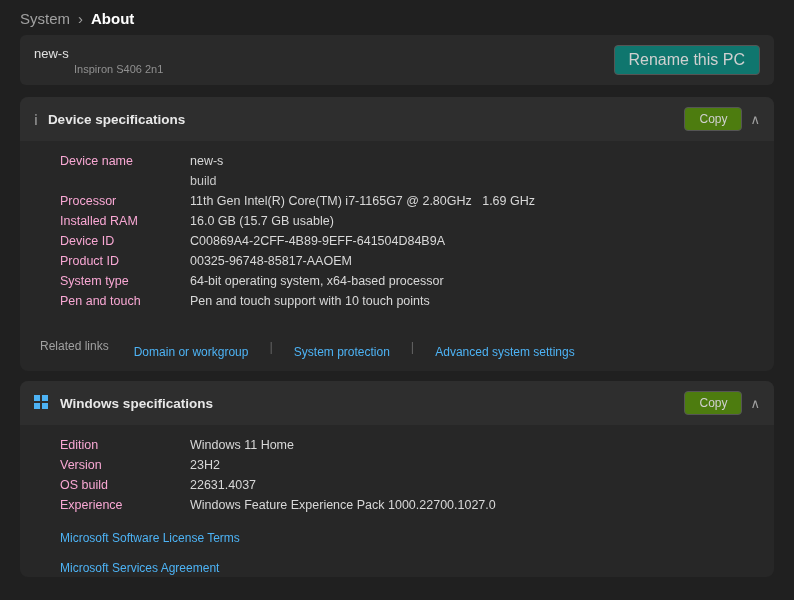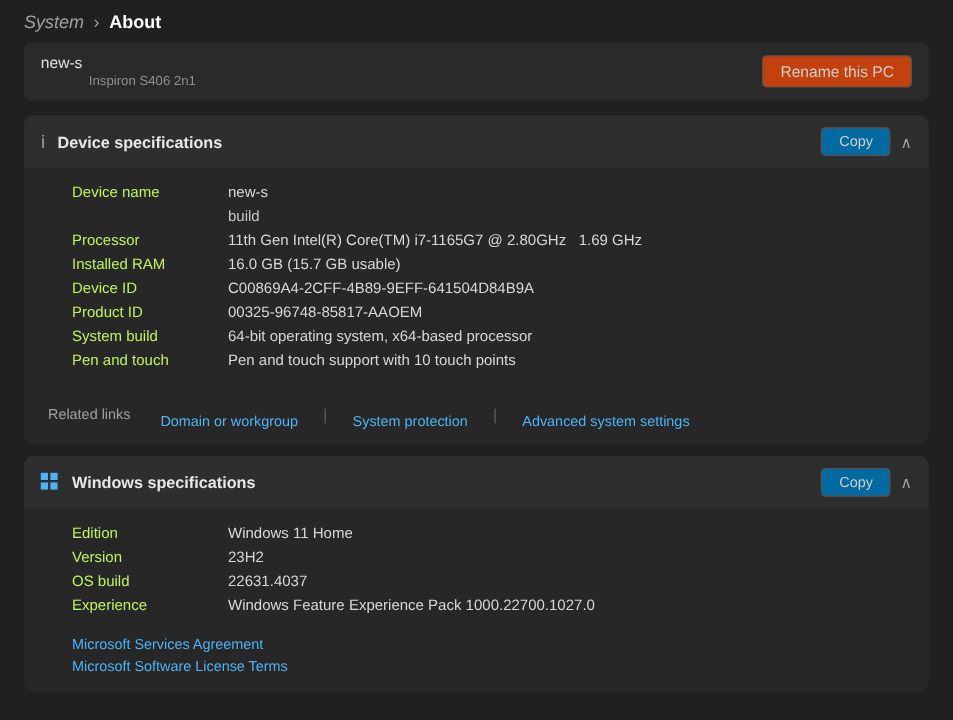--- a/index.html
+++ b/index.html
@@ -17,21 +17,20 @@
     .page-header {
       display: flex;
       align-items: center;
       padding: 10px 20px 8px 20px;
       gap: 8px;
     }
     .header-system {
       color: #a0a0a0;
       font-size: 15px;
       font-weight: 400;
-      font-style: italic;
     }
     .header-sep {
       color: #a0a0a0;
       font-size: 15px;
     }
     .header-about {
       color: #ffffff;
       font-size: 15px;
       font-weight: 600;
     }
@@ -50,27 +49,27 @@
       font-size: 13px;
       color: #e0e0e0;
     }
     .pc-name-info .pc-model {
       font-size: 11px;
       color: #909090;
       margin-top: 2px;
       margin-left: 40px;
     }
     .rename-btn {
-      background: #c2410c;
+      background: #0f766e;
       border: 1px solid #555;
       color: #d0d0d0;
       padding: 5px 14px;
       border-radius: 4px;
       cursor: pointer;
-      font-size: 13px;
+      font-size: 16px;
     }
 
     
     .section-card {
       background: #272727;
       margin: 0 20px 10px 20px;
       border-radius: 8px;
       overflow: hidden;
     }
     .section-header {
@@ -94,21 +93,21 @@
       font-size: 13.5px;
       font-weight: 600;
       color: #e8e8e8;
     }
     .section-actions {
       display: flex;
       align-items: center;
       gap: 8px;
     }
     .copy-btn {
-      background: #0369a1;
+      background: #4d7c0f;
       border: 1px solid #555;
       color: #d0d0d0;
       padding: 4px 14px;
       border-radius: 4px;
       cursor: pointer;
       font-size: 12px;
     }
     .chevron-icon {
       color: #a0a0a0;
       font-size: 13px;
@@ -119,21 +118,21 @@
     .specs-table {
       padding: 10px 20px 14px 40px;
     }
     .spec-row {
       display: flex;
       padding: 3px 0;
     }
     .spec-label {
       width: 130px;
       min-width: 130px;
-      color: #bef264;
+      color: #f9a8d4;
       font-size: 12.5px;
     }
     .spec-value {
       color: #d8d8d8;
       font-size: 12.5px;
       flex: 1;
     }
     .spec-value.extra-name {
       color: #c8c8c8;
       padding-left: 0;
@@ -244,21 +243,21 @@
     </div>
     <div class="spec-row">
       <span class="spec-label">Device ID</span>
       <span class="spec-value">C00869A4-2CFF-4B89-9EFF-641504D84B9A</span>
     </div>
     <div class="spec-row">
       <span class="spec-label">Product ID</span>
       <span class="spec-value">00325-96748-85817-AAOEM</span>
     </div>
     <div class="spec-row">
-      <span class="spec-label">System build</span>
+      <span class="spec-label">System type</span>
       <span class="spec-value">64-bit operating system, x64-based processor</span>
     </div>
     <div class="spec-row">
       <span class="spec-label">Pen and touch</span>
       <span class="spec-value">Pen and touch support with 10 touch points</span>
     </div>
   </div>
 
   <div class="related-links">
     <span class="related-label">Related links</span>
@@ -301,19 +300,19 @@
     <div class="spec-row">
       <span class="spec-label">OS build</span>
       <span class="spec-value">22631.4037</span>
     </div>
     <div class="spec-row">
       <span class="spec-label">Experience</span>
       <span class="spec-value">Windows Feature Experience Pack 1000.22700.1027.0</span>
     </div>
   </div>
 
+  <a class="ext-link" style="margin-bottom:12px;">Microsoft Software License Terms</a>
   <a class="ext-link">Microsoft Services Agreement</a>
-  <a class="ext-link" style="margin-bottom:12px;">Microsoft Software License Terms</a>
 </div>
 
 <div class="related-footer">
   
 </div>
 
 </body></html>

